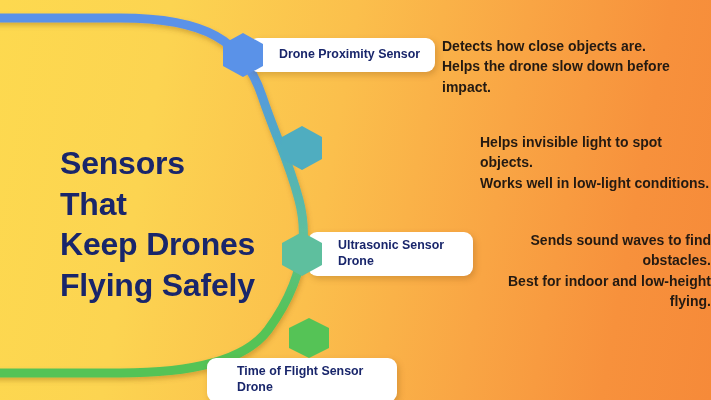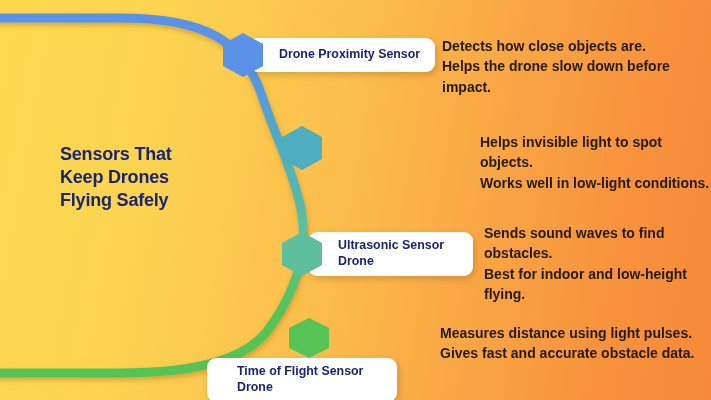--- a/index.html
+++ b/index.html
@@ -24,21 +24,21 @@
     width: 711px;
     height: 400px;
   }
 
   
   #headline {
     position: absolute;
     left: 60px;
     top: 143px;
     width: 200px;
-    font-size: 18px;
+    font-size: 32px;
     line-height: 1.27;
     font-weight: bold;
     letter-spacing: -0.2px;
     color: #19266B;
     white-space: pre-line;
   }
 
   
   .node {
     position: absolute;
@@ -90,21 +90,21 @@
   #node-1 .card { width: 186px; }
   #node-2 { left: 282px; top: 126px; }
   #node-2 .card { width: 165px; }
   #node-3 { left: 282px; top: 232px; }
   #node-3 .card { width: 165px; }
   #node-4 { left: 221px; top: 318px; flex-direction: column; }
   #node-4 .card { width: 190px; }
 
   #desc-1 { left: 442px; top: 36px; }
   #desc-2 { left: 480px; top: 132px; }
-  #desc-3 { left: 484px; top: 223px; }
+  #desc-3 { left: 484px; top: 230px; text-align: right; }
   #desc-4 { left: 440px; top: 323px; }
 </style>
 </head>
 <body>
 
 <div id="canvas">
 
   <svg id="flow-svg" viewBox="0 0 711 400" xmlns="http://www.w3.org/2000/svg">
     <defs>
       <linearGradient id="lineGrad" x1="0" y1="0" x2="0" y2="1">
@@ -158,16 +158,14 @@
 Drone</span>
     </div>
   </div>
 
   <div class="desc" id="desc-1">Detects how close objects are.
  Helps the drone slow down before impact.</div>
   <div class="desc" id="desc-2">Helps invisible light to spot objects.
  Works well in low-light conditions.</div>
   <div class="desc" id="desc-3">Sends sound waves to find obstacles.
  Best for indoor and low-height flying.</div>
-  <div class="desc" id="desc-4">Measures distance using light pulses.
- Gives fast and accurate obstacle data.</div>
 
 </div>
 
 </body></html>

